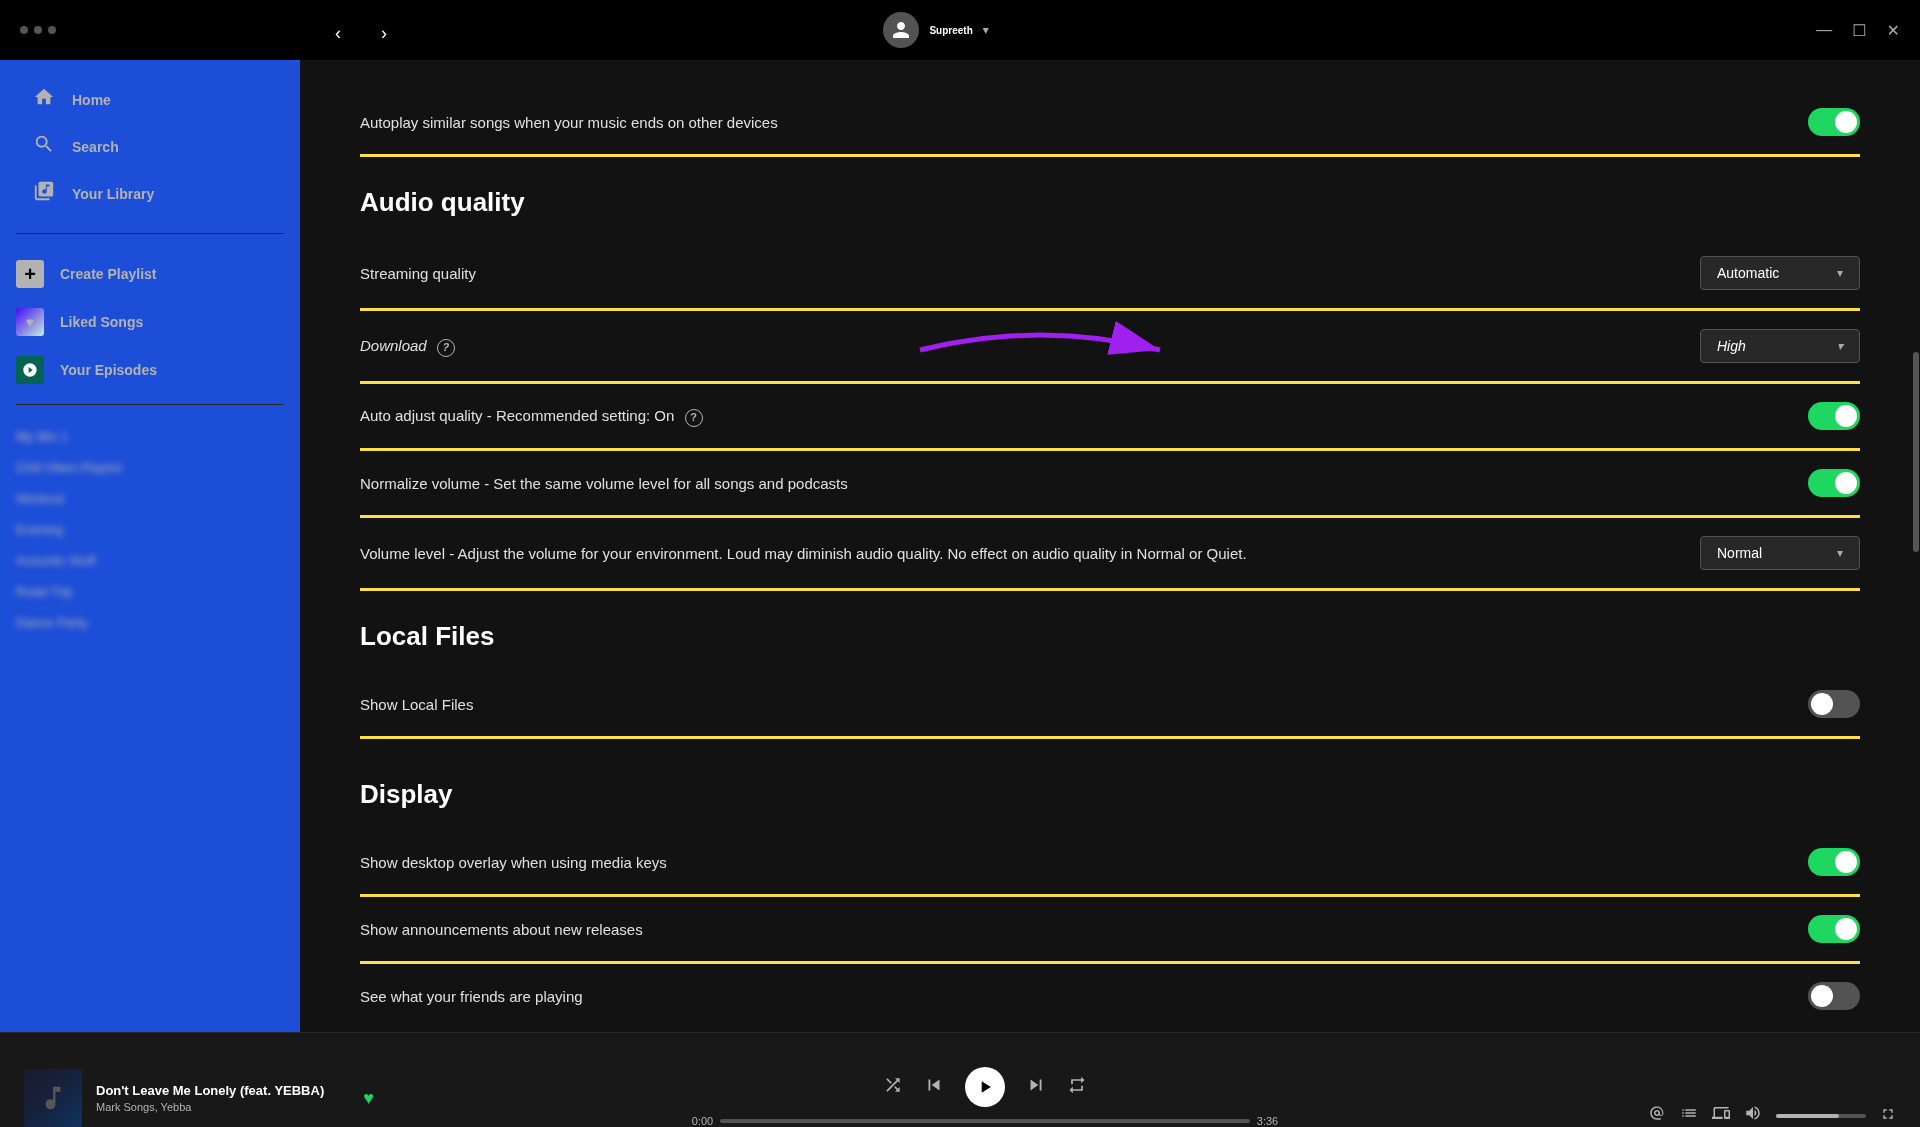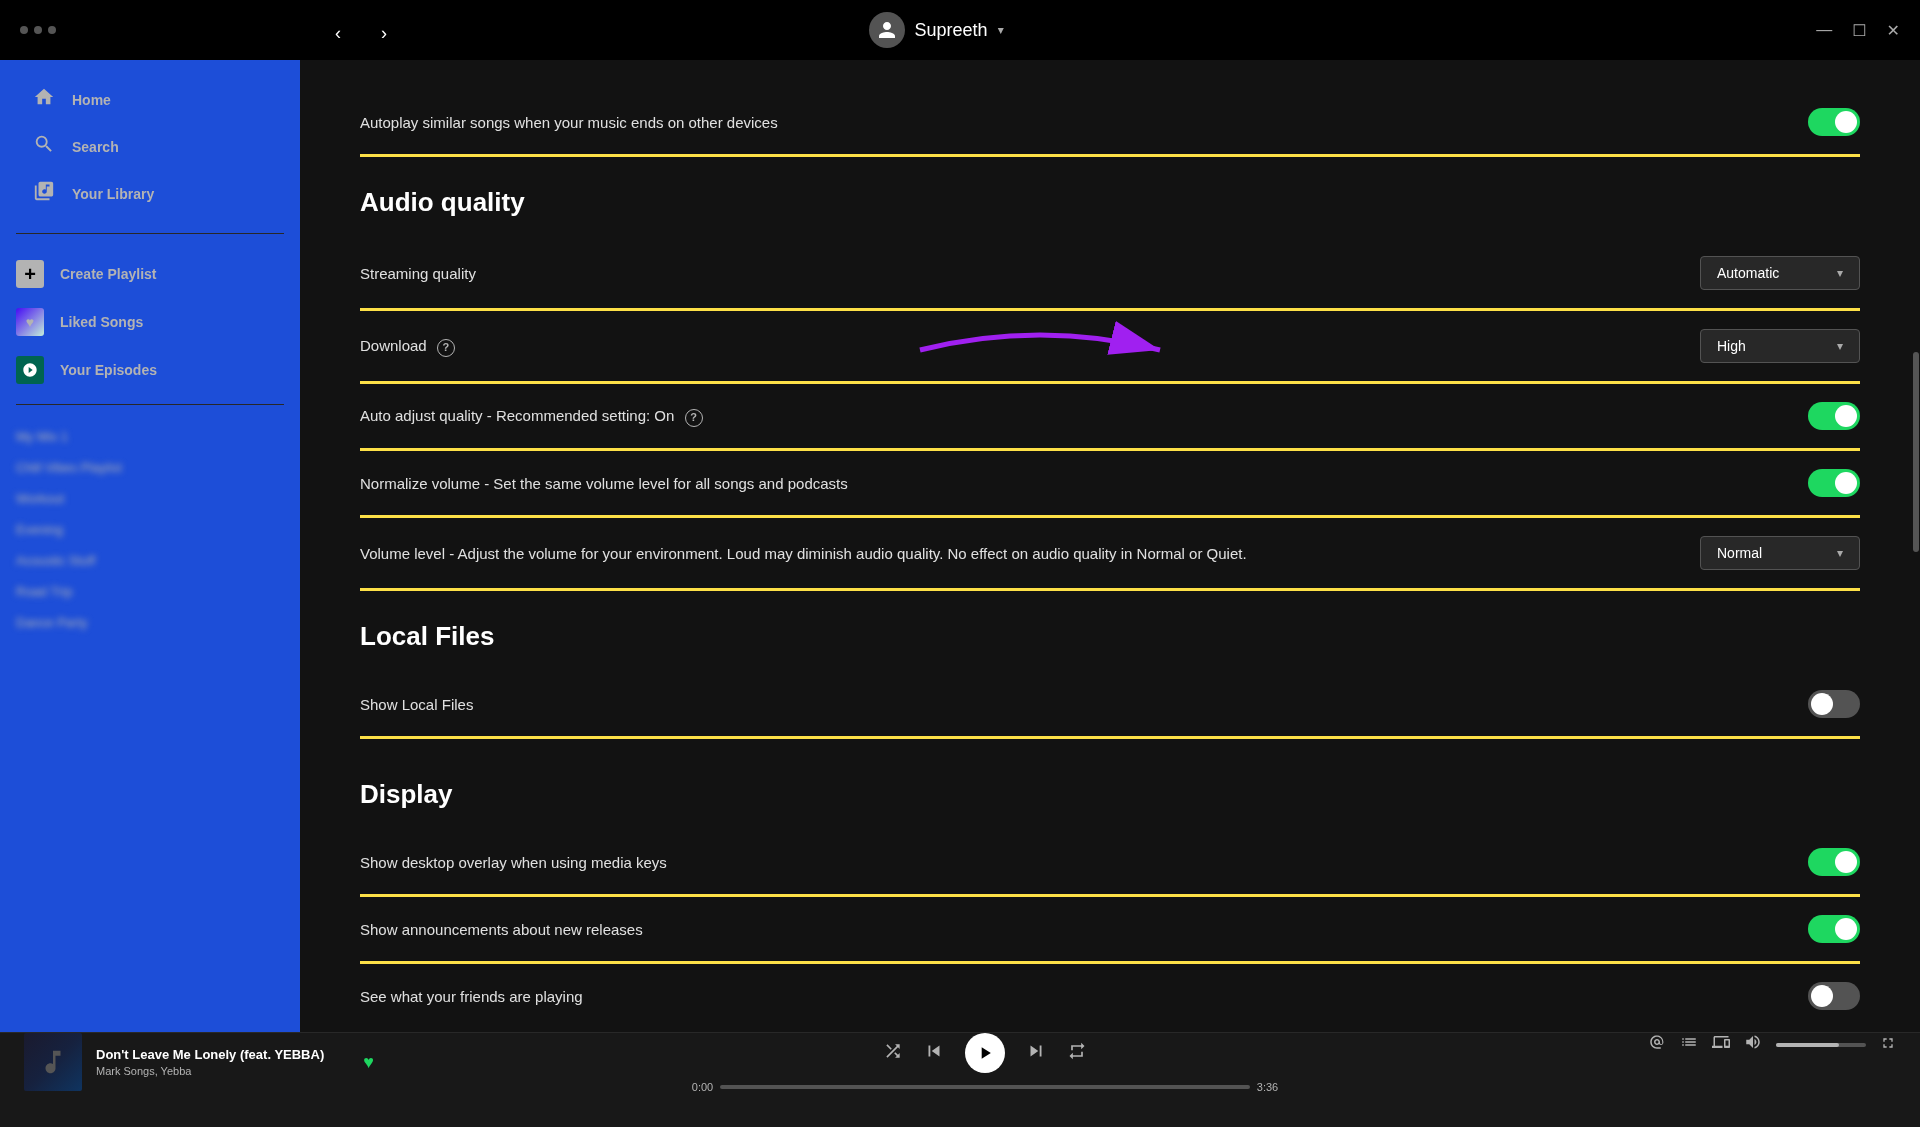--- a/index.html
+++ b/index.html
@@ -49,21 +49,21 @@
     .user-area {
       display: flex; align-items: center; gap: 10px;
       cursor: pointer;
     }
     .user-avatar {
       width: 36px; height: 36px; border-radius: 50%;
       background: #535353;
       display: flex; align-items: center; justify-content: center;
       font-size: 16px; color: #fff;
     }
-    .user-name { font-size: 18px; font-weight: 400; }
+    .user-name { font-size: 10px; font-weight: 700; }
     .user-chevron { font-size: 12px; color: #aaa; }
     .window-controls { display: flex; gap: 20px; }
     .window-ctrl { background: none; border: none; color: #aaa; font-size: 16px; cursor: pointer; }
 
     
     .sidebar {
       position: absolute;
       top: 60px;
       left: 0;
       width: 300px;
@@ -262,21 +262,21 @@
     }
 
     
     .now-playing-bar {
       position: absolute;
       bottom: 0; left: 0; right: 0;
       height: 95px;
       background: #181818;
       border-top: 1px solid #282828;
       display: flex;
-      align-items: flex-start;
+      align-items: flex-end;
       padding: 0 24px;
       z-index: 100;
     }
     .np-song-info {
       display: flex; align-items: center; gap: 14px;
       width: 350px; flex-shrink: 0;
     }
     .np-album-art {
       width: 58px; height: 58px;
       background: #333;
@@ -477,21 +477,21 @@
   </div>
 
   <div class="settings-row">
     <span class="settings-label">Streaming quality</span>
     <div class="settings-select">
       <span>Automatic</span>
       <span class="select-chevron">▾</span>
     </div>
   </div>
 
-  <div class="settings-row" style="position:relative;">
+  <div class="settings-row" style="position:relative;font-style:italic;">
     <span class="settings-label">
       <span>Download</span>
       <span class="help-icon">?</span>
     </span>
     <div class="settings-select">
       <span>High</span>
       <span class="select-chevron">▾</span>
     </div>
   </div>
 

